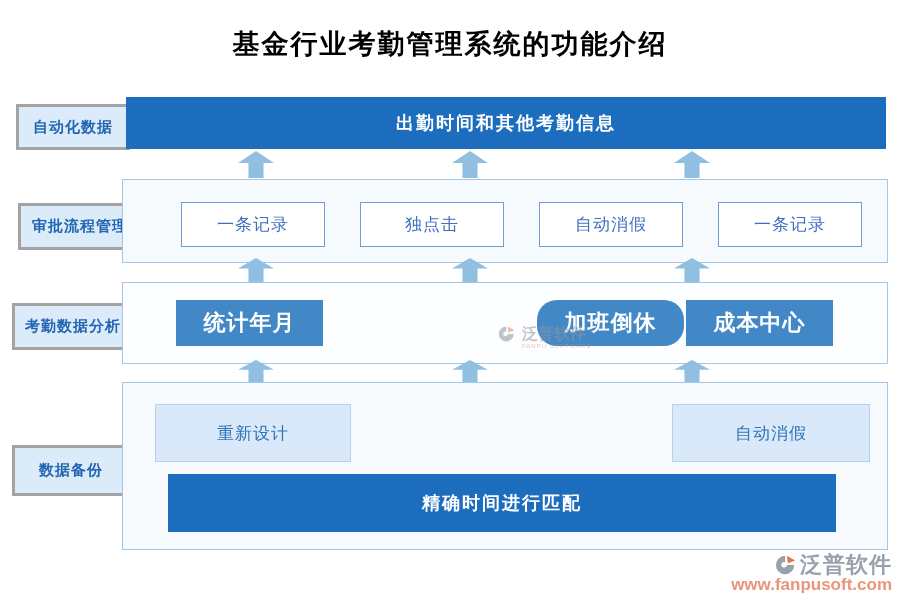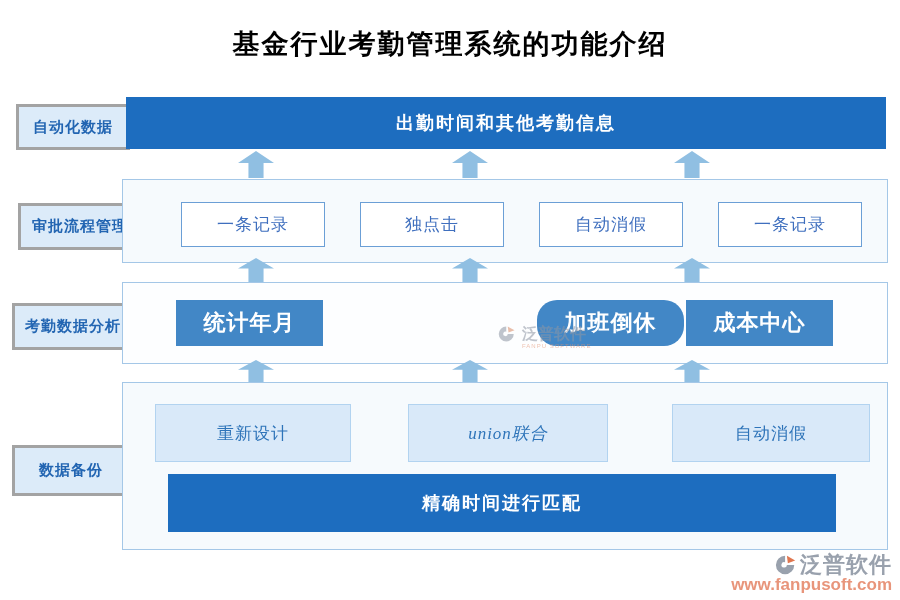--- a/index.html
+++ b/index.html
@@ -96,21 +96,20 @@
       <span class="wm-caption">FANPU SOFTWARE</span>
     </span>
   </div>
 
   <div class="arrow" style="left:238px;top:360px;height:22px;"></div>
   <div class="arrow" style="left:452px;top:360px;height:22px;"></div>
   <div class="arrow" style="left:674px;top:360px;height:22px;"></div>
 
   <div class="container" style="left:122px;top:382px;width:764px;height:166px;"></div>
   <div class="light-box" style="left:155px;top:404px;width:194px;height:56px;">重新设计</div>
-  <div class="light-box" style="left:408px;top:404px;width:198px;height:56px;font-style:italic;">union联合</div>
   <div class="light-box" style="left:672px;top:404px;width:196px;height:56px;">自动消假</div>
   <div class="banner" style="left:168px;top:474px;width:668px;height:58px;">精确时间进行匹配</div>
 
   <div class="footer">
     <div class="brand-row">
       <svg class="logo-svg" width="22" height="22" viewBox="0 0 24 24">
         <path d="M11 2 A10 10 0 1 0 21 12 L13 12 A3 3 0 1 1 11 9 Z" fill="#99a1ad"></path>
         <path d="M13 2 L22 7 L14 10 Z" fill="#e0764f"></path>
       </svg>
       <span class="brand-name">泛普软件</span>

